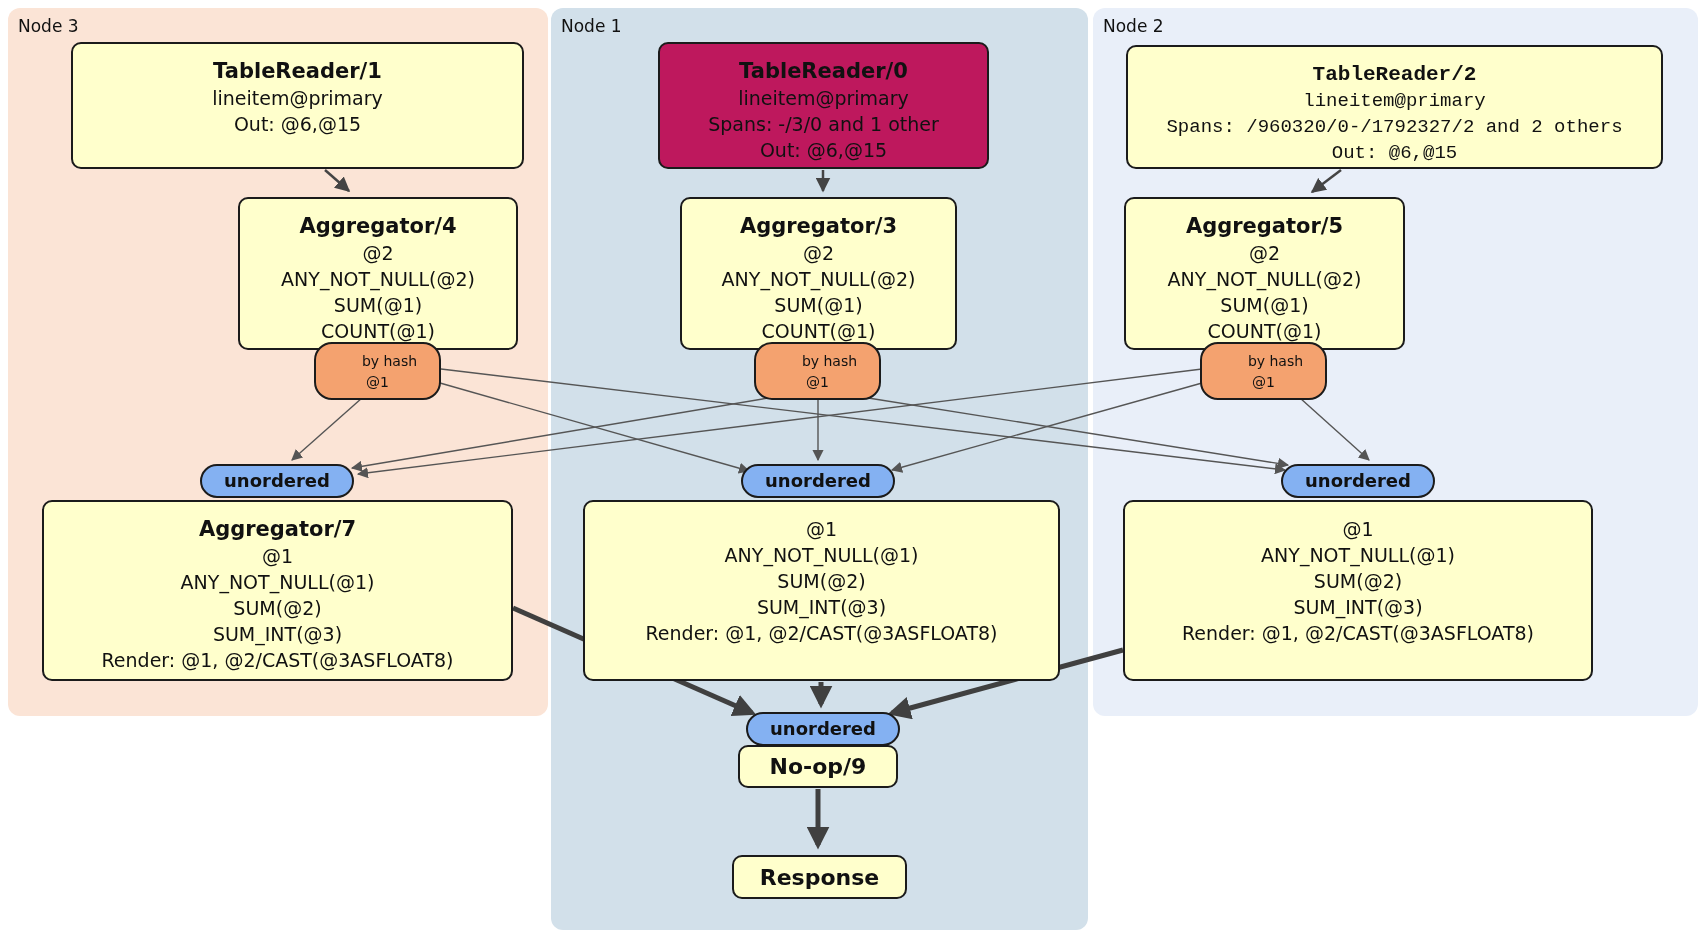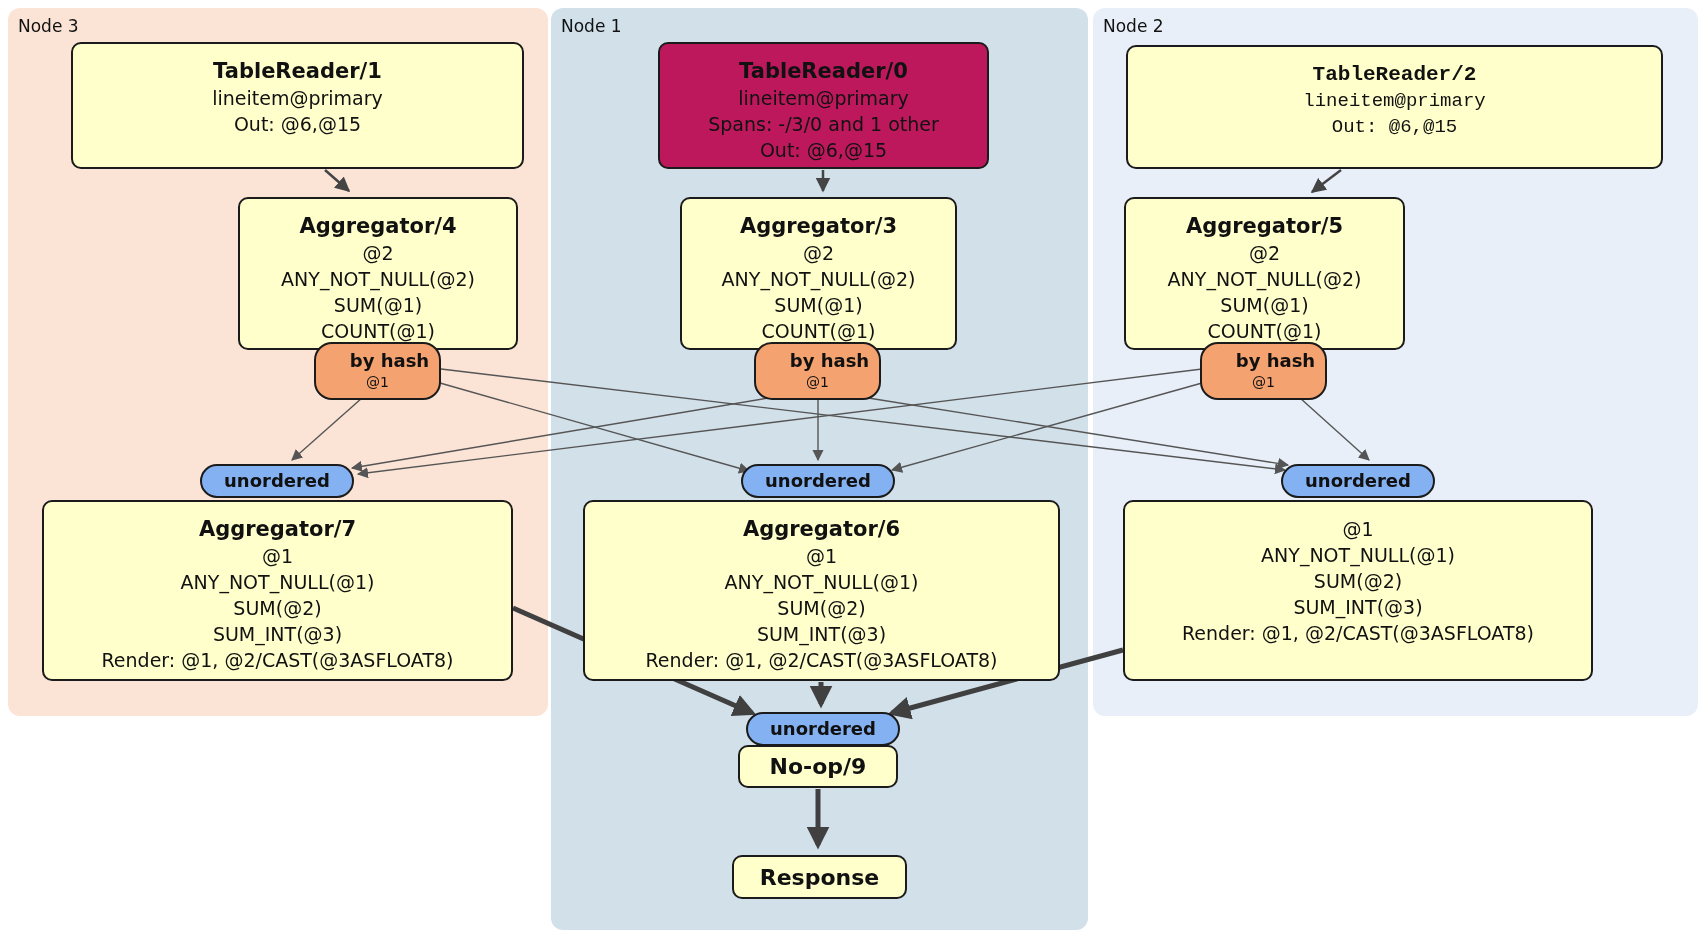--- a/index.html
+++ b/index.html
@@ -18,21 +18,21 @@
     text-align:center;box-sizing:border-box;padding-top:14px;
   }
   .pbox .ptitle{font-weight:bold;font-size:21px;line-height:27px;}
   .pbox .pline{font-size:19px;line-height:26px;white-space:nowrap;}
   .single{display:flex;align-items:center;justify-content:center;padding-top:0;}
   .single .ptitle{font-size:22px;}
   .router{
     position:absolute;z-index:4;background:#f4a26f;border:2px solid #1b1b1b;border-radius:18px;
     width:127px;height:58px;box-sizing:border-box;text-align:center;padding-top:5px;
   }
-  .router .rlabel{font-weight:bold;font-size:18px;line-height:24px;margin-left:24px;}
+  .router .rlabel{font-weight:normal;font-size:14px;line-height:24px;margin-left:24px;}
   .router .rdetail{font-size:14px;line-height:18px;}
   .pill{
     position:absolute;z-index:4;background:#84b1f2;border:2px solid #1b1b1b;border-radius:17px;
     width:154px;height:34px;box-sizing:border-box;text-align:center;
     font-weight:bold;font-size:18px;line-height:30px;
   }
   #tr1{left:71px;top:42px;width:453px;height:127px;}
   #tr0{left:658px;top:42px;width:331px;height:127px;}
   #tr2{left:1126px;top:45px;width:537px;height:124px;font-family:Liberation Mono, monospace;}
   #agg4{left:238px;top:197px;width:280px;height:153px;}
@@ -112,20 +112,21 @@
   </div>
   <div class="pbox" id="tr0" style="background: #be185d;">
     <div class="ptitle">TableReader/0</div>
     <div class="pline">lineitem@primary</div>
     <div class="pline">Spans: -/3/0 and 1 other</div>
     <div class="pline">Out: @6,@15</div>
   </div>
   <div class="pbox" id="tr2" style="background: rgb(255, 255, 204);">
     <div class="ptitle">TableReader/2</div>
     <div class="pline">lineitem@primary</div>
+    <div class="pline">Spans: /960320/0-/1792327/2 and 2 others</div>
     <div class="pline">Out: @6,@15</div>
   </div>
 
   <div class="pbox" id="agg4" style="background: rgb(255, 255, 204);">
     <div class="ptitle">Aggregator/4</div>
     <div class="pline">@2</div>
     <div class="pline">ANY_NOT_NULL(@2)</div>
     <div class="pline">SUM(@1)</div>
     <div class="pline">COUNT(@1)</div>
   </div>
@@ -146,21 +147,20 @@
 
   <div class="pbox" id="agg7" style="background: rgb(255, 255, 204);">
     <div class="ptitle">Aggregator/7</div>
     <div class="pline">@1</div>
     <div class="pline">ANY_NOT_NULL(@1)</div>
     <div class="pline">SUM(@2)</div>
     <div class="pline">SUM_INT(@3)</div>
     <div class="pline">Render: @1, @2/CAST(@3ASFLOAT8)</div>
   </div>
   <div class="pbox" id="agg6" style="background: rgb(255, 255, 204);">
-    <div class="ptitle">Aggregator/6</div>
     <div class="pline">@1</div>
     <div class="pline">ANY_NOT_NULL(@1)</div>
     <div class="pline">SUM(@2)</div>
     <div class="pline">SUM_INT(@3)</div>
     <div class="pline">Render: @1, @2/CAST(@3ASFLOAT8)</div>
   </div>
   <div class="pbox" id="agg8" style="background: rgb(255, 255, 204);">
     <div class="pline">@1</div>
     <div class="pline">ANY_NOT_NULL(@1)</div>
     <div class="pline">SUM(@2)</div>

